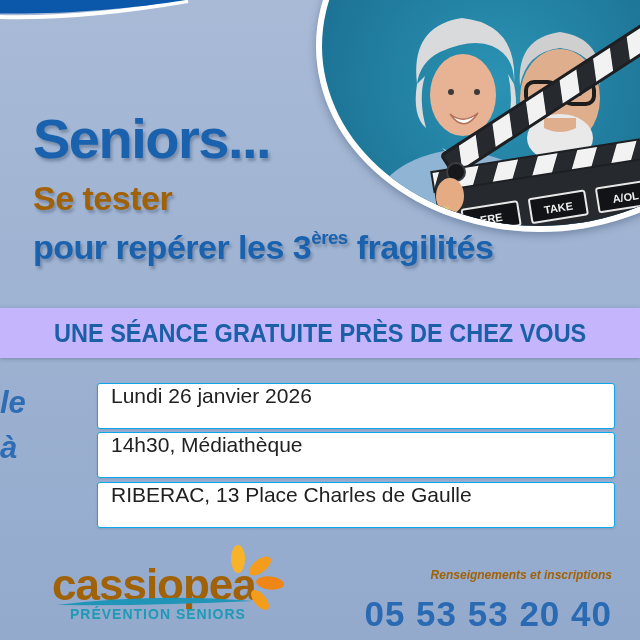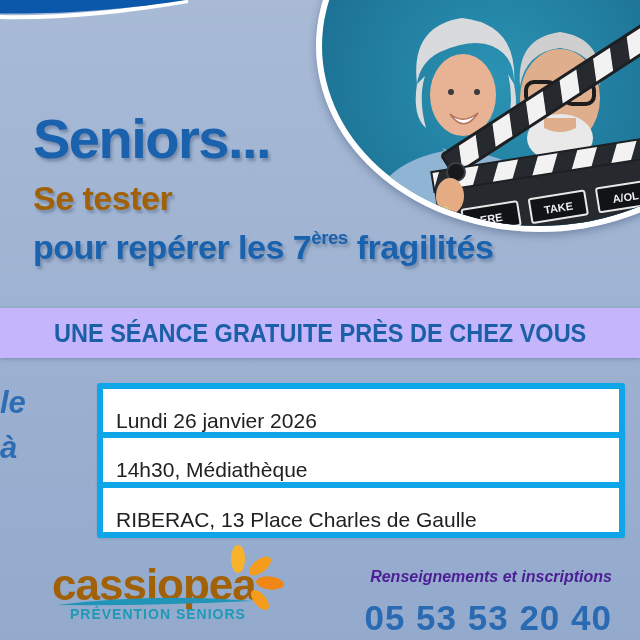--- a/index.html
+++ b/index.html
@@ -52,22 +52,22 @@
     transform:scaleX(.94);transform-origin:center;
   }
 
   
   .field-label{
     width:80px;text-align:left;color:#2e6cb4;font-weight:bold;
     font-style:italic;font-size:31px;
   }
   .field-box{
     left:97px;width:516px;height:44px;background:#ffffff;
-    border:6px solid #0ea5e9;border-radius:3px;
-    display:flex;align-items:flex-end;
+    border:1px solid #0ea5e9;border-radius:3px;
+    display:flex;align-items:flex-start;
     box-shadow:0 1px 2px rgba(60,80,110,.18);
   }
   .field-text{
     padding-left:13px;color:#212121;font-size:21px;white-space:nowrap;
   }
   #label-le{left:0;top:385px;}
   #label-a{left:0;top:430px;}
   #box-date{top:383px;}
   #box-time{top:432px;}
   #box-place{top:482px;}
@@ -81,21 +81,21 @@
   .logo-swoosh{left:55px;top:597px;}
   .logo-tagline{
     left:70px;top:606px;width:185px;text-align:left;
     color:#1e9ab6;font-weight:bold;font-size:14px;letter-spacing:1px;
     white-space:nowrap;
   }
 
   
   .contact{right:28px;top:568px;text-align:right;}
   .contact-label{
-    color:#4c1d95;font-weight:bold;font-style:italic;font-size:16px;
+    color:#a16207;font-weight:bold;font-style:italic;font-size:12px;
     white-space:nowrap;
     text-align:right;
   }
   .contact-phone{
     margin-top:12px;color:#2a6ab2;font-weight:bold;font-size:35px;
     letter-spacing:1px;white-space:nowrap;
   }
 </style>
 </head>
 <body>
@@ -158,21 +158,21 @@
       </g>
       <circle cx="134" cy="306" r="9" fill="#17181b" stroke="#3a3d42" stroke-width="2"></circle>
       <ellipse cx="128" cy="330" rx="14" ry="18" fill="#e5ac84"></ellipse>
       <circle cx="124" cy="344" r="4" fill="#d9c27a"></circle>
     </g>
   </svg>
 </div>
 
 <div class="abs headline">Seniors...</div>
 <div class="abs subline1">Se tester</div>
-<div class="abs subline2"><span>pour repérer les 7</span><sup>ères</sup><span> fragilités</span></div>
+<div class="abs subline2"><span>pour repérer les 3</span><sup>ères</sup><span> fragilités</span></div>
 
 <div class="abs banner">
   <span class="banner-text">UNE SÉANCE GRATUITE PRÈS DE CHEZ VOUS</span>
 </div>
 
 <div class="abs field-label" id="label-le">le</div>
 <div class="abs field-box" id="box-date">
   <span class="field-text">Lundi 26 janvier 2026</span>
 </div>
 

